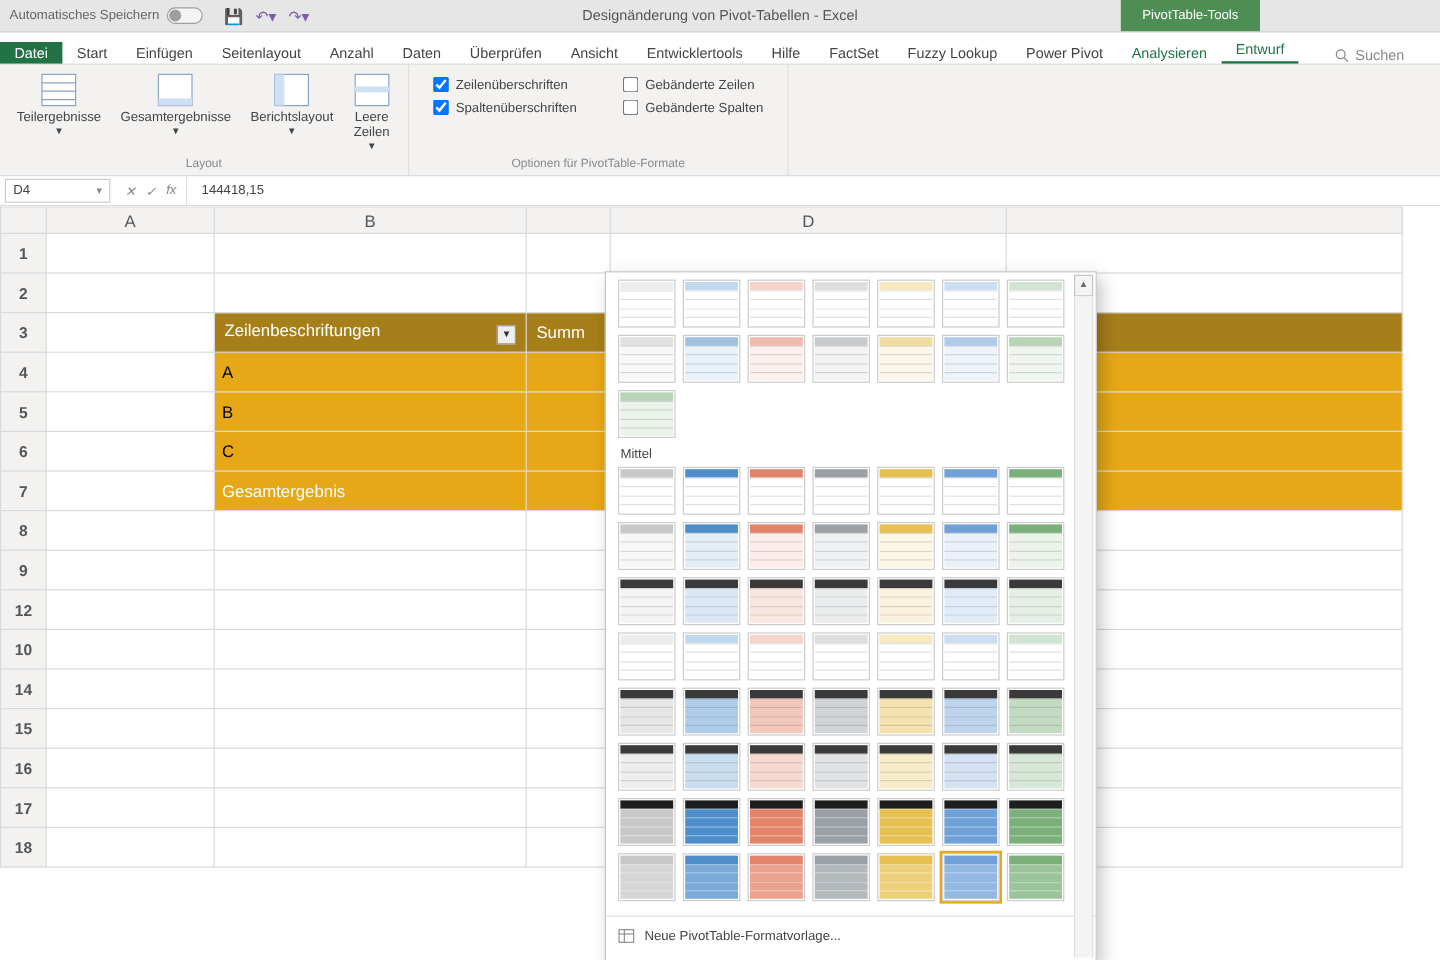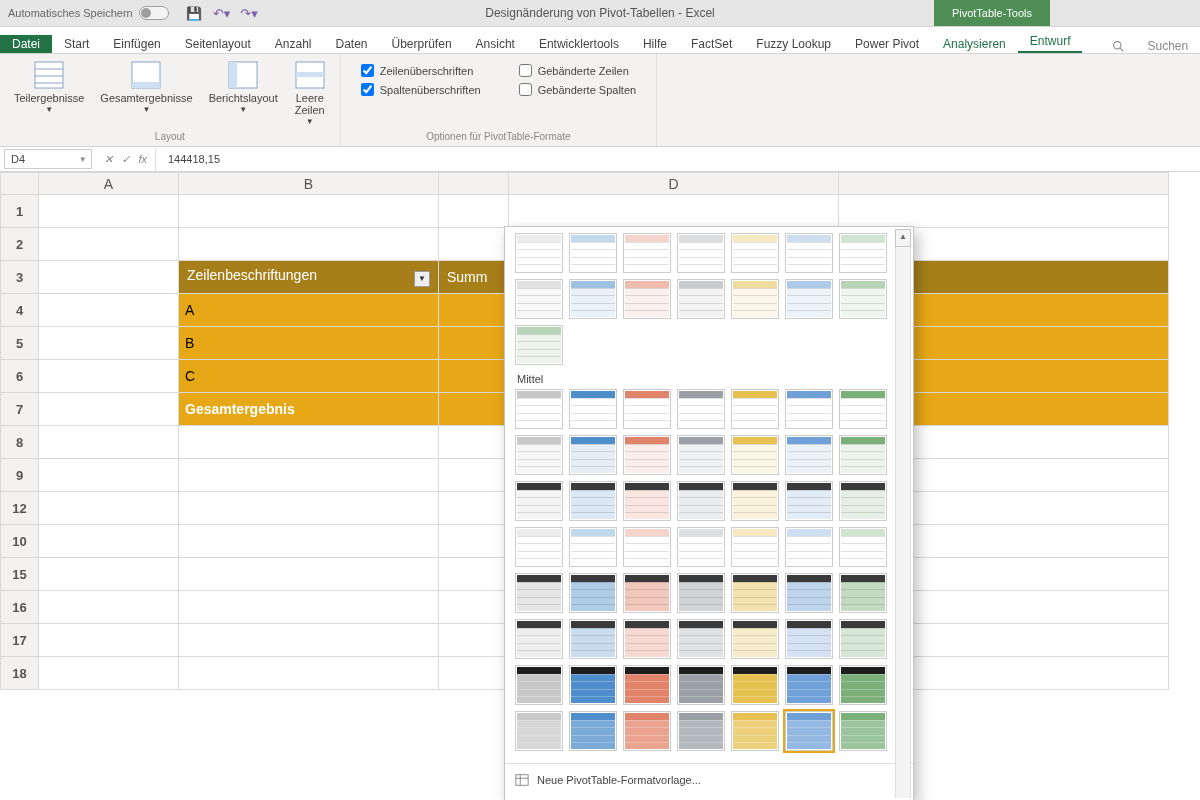--- a/index.html
+++ b/index.html
@@ -11,21 +11,21 @@
   .qat{display:flex;gap:10px;margin-left:10px;align-items:center}
   .qat span{color:#7b5ea7;font-size:13px}
   .doctitle{position:absolute;left:50%;transform:translateX(-50%);font-size:12px;color:#555}
   .tooltab{position:absolute;right:150px;top:0;height:26px;background:#4e8e55;color:#fff;font-size:11px;display:flex;align-items:center;padding:0 18px}
   
   .tabs{height:26px;background:#fff;display:flex;align-items:flex-end;border-bottom:1px solid #d4d4d4;padding-left:0}
   .tab{padding:2px 12px;font-size:12px;color:#444;cursor:pointer}
   .tab.file{background:#217346;color:#fff}
   .tab.ctx{color:#217346}
   .tab.ctx.active{border-bottom:2px solid #217346;padding-bottom:3px}
-  .search{margin-left:30px;display:flex;align-items:center;gap:22px;color:#888;font-size:12px}
+  .search{margin-left:30px;display:flex;align-items:center;gap:4px;color:#888;font-size:12px}
   .search svg{width:13px;height:13px}
   
   .ribbon{height:92px;background:#f3f2f1;border-bottom:1px solid #d4d4d4;display:flex}
   .group{display:flex;flex-direction:column;align-items:center;padding:4px 10px;border-right:1px solid #e1dfdd;position:relative}
   .group-items{display:flex;gap:8px;align-items:flex-start}
   .bigbtn{display:flex;flex-direction:column;align-items:center;gap:2px;font-size:11px;color:#444;padding:2px 4px;cursor:pointer;text-align:center;line-height:1.1}
   .bigbtn svg{width:32px;height:30px}
   .grouplabel{font-size:10px;color:#888;margin-top:auto}
   .optgrp{display:flex;flex-direction:column;justify-content:center;gap:6px;padding:6px 10px}
   .chk{display:flex;gap:6px;align-items:center;font-size:11px;color:#444}
@@ -41,21 +41,21 @@
   .gridwrap{position:relative;height:630px;overflow:hidden;background:#fff}
   table.sheet{border-collapse:collapse;table-layout:fixed}
   .sheet th,.sheet td{border:1px solid #d9d9d9;box-sizing:border-box;height:33px;font-size:14px;color:#222;background:#fff}
   .sheet thead th{background:#f3f2f1;font-weight:normal;height:22px;font-size:14px;color:#555}
   .sheet .rh{background:#f3f2f1;text-align:center;font-size:13px;color:#555;width:38px}
   .sheet td{padding:0 6px}
   .colA{width:140px}.colB{width:260px}.colC{width:70px}.colD{width:330px}.colE{width:330px}
   .pvh{background:#a77f1a!important;color:#fff!important;font-size:18px;padding:4px 8px!important}
   .pvd{background:#e6a817!important;color:#000!important;font-size:18px}
   .pvn{background:#e6a817!important;color:#000!important;text-align:right;font-size:18px}
-  .pvt{background:#e6a817!important;color:#fff!important;font-weight:bold;font-size:18px}
+  .pvt{background:#e6a817!important;color:#fff!important;font-weight:normal;font-size:18px}
   .pvtn{background:#e6a817!important;color:#fff!important;font-weight:bold;text-align:right;font-size:18px}
   .dropbtn{float:right;width:14px;height:14px;border:1px solid #999;background:#eee;font-size:8px;text-align:center;line-height:14px;color:#333;margin-top:4px}
   
   .gallery{position:absolute;left:504px;top:54px;width:408px;background:#fff;border:1px solid #c5c5c5;box-shadow:4px 6px 14px rgba(0,0,0,.25);z-index:50;padding-bottom:4px}
   .gscroll{max-height:600px;overflow-y:auto;padding:6px 22px 6px 10px}
   .gsection{font-size:11px;color:#444;margin:8px 0 4px 2px}
   .grow{display:flex;gap:6px;margin-bottom:6px}
   .swatch{width:48px;height:40px;border:1px solid #ccc;cursor:pointer;display:flex;flex-direction:column;padding:1px;box-sizing:border-box}
   .swatch.sel{outline:2px solid #e6a817}
   .swatch .hdr{height:7px}
@@ -292,20 +292,28 @@
         </tr>
         <tr>
           <th class="rh">10</th>
           <td></td>
           <td></td>
           <td></td>
           <td></td>
           <td></td>
         </tr>
         <tr>
+          <th class="rh">14</th>
+          <td></td>
+          <td></td>
+          <td></td>
+          <td></td>
+          <td></td>
+        </tr>
+        <tr>
           <th class="rh">15</th>
           <td></td>
           <td></td>
           <td></td>
           <td></td>
           <td></td>
         </tr>
         <tr>
           <th class="rh">16</th>
           <td></td>

